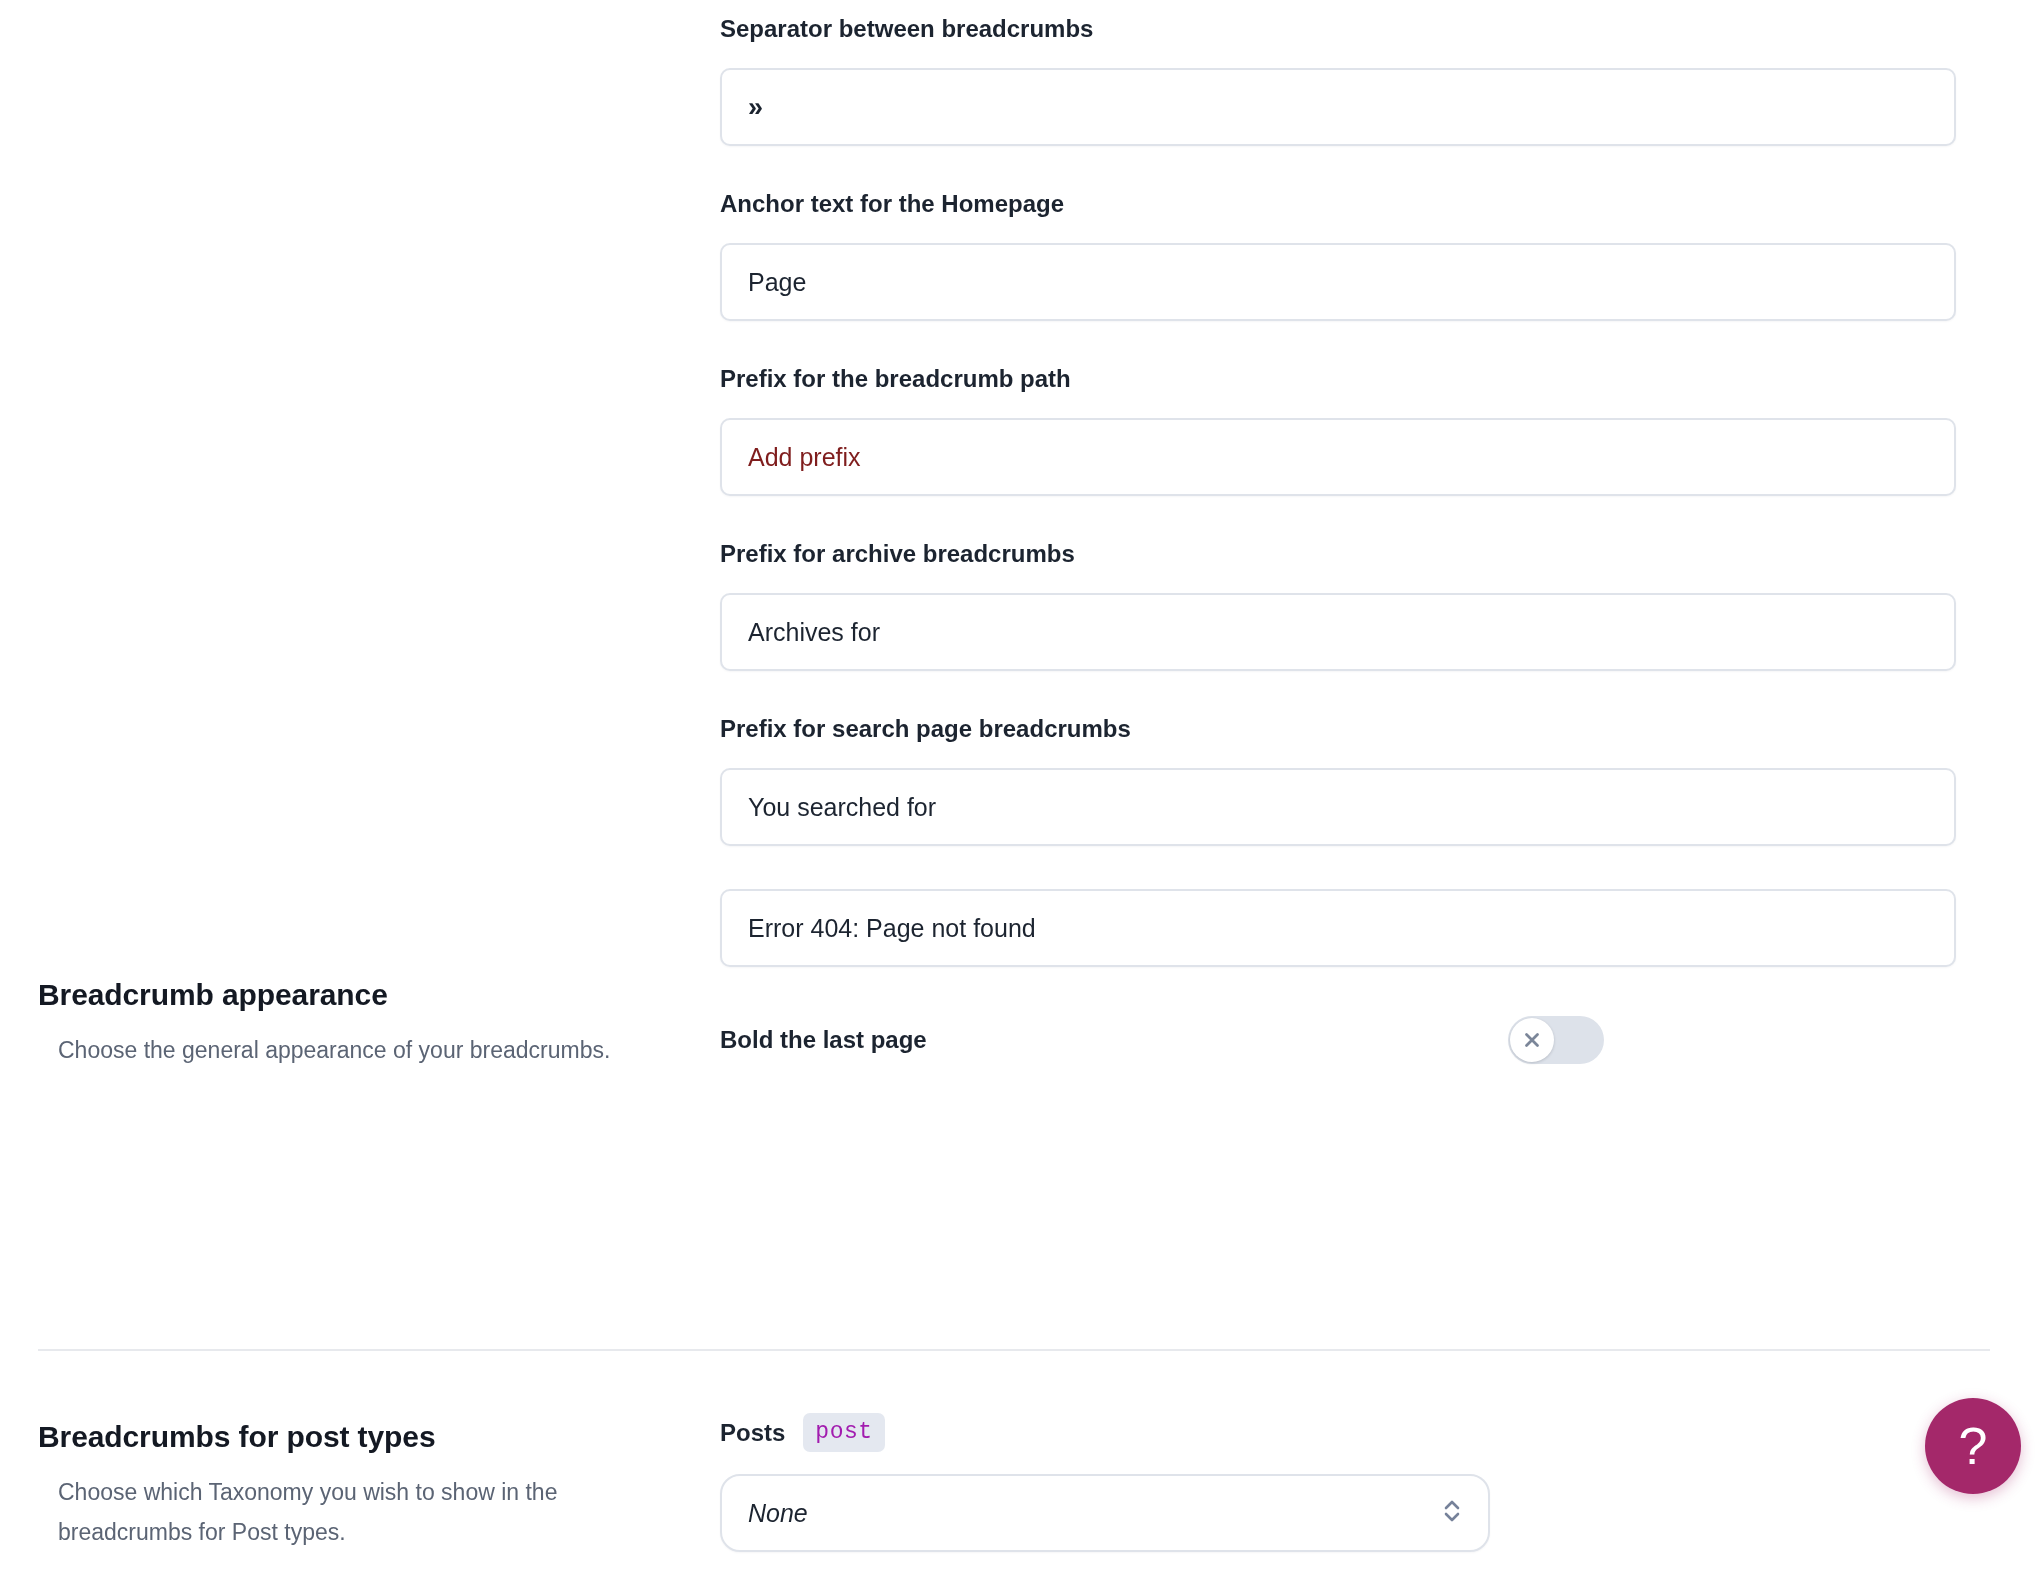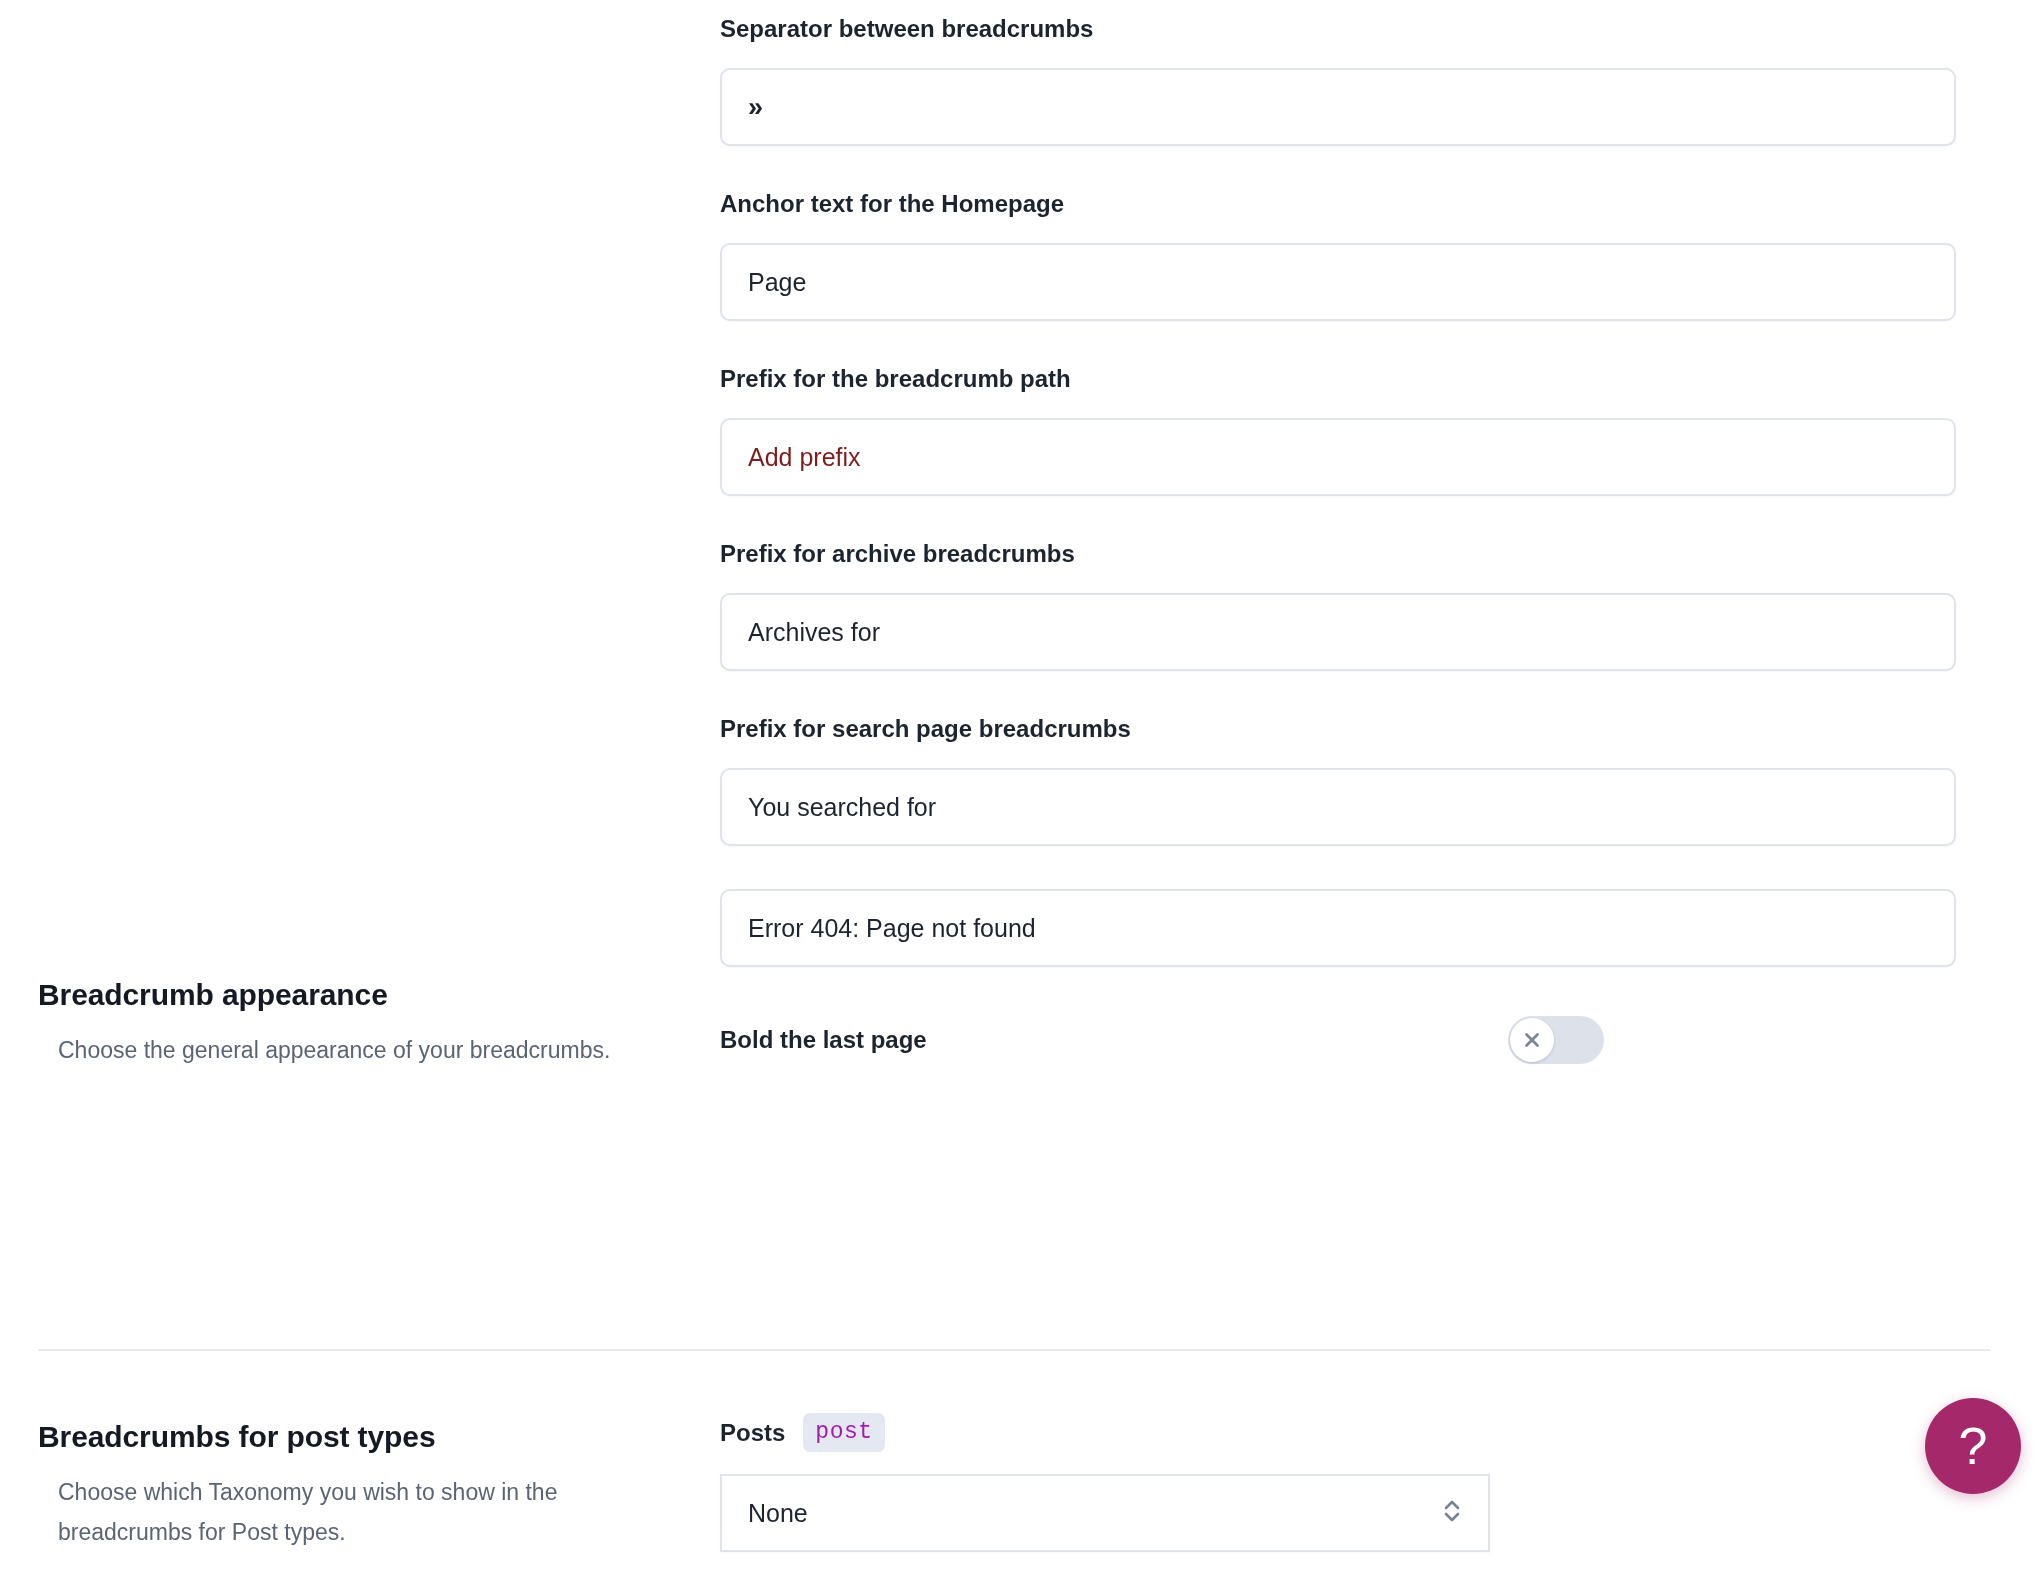--- a/index.html
+++ b/index.html
@@ -179,30 +179,31 @@
   .select-wrap {
     position: relative;
     width: 770px;
     height: 78px;
   }
 
   .select-box {
     width: 770px;
     height: 78px;
     border: 2px solid #dfe3ea;
-    border-radius: 0;
+    border-radius: 20px;
     background: #ffffff;
     padding: 0 60px 0 26px;
     font-size: 25px;
     color: #1c2430;
     line-height: 74px;
     box-shadow: 0 1px 2px rgba(16, 24, 40, 0.04);
     white-space: nowrap;
     overflow: hidden;
     cursor: pointer;
+    font-style: italic;
   }
 
   .select-chevrons {
     position: absolute;
     right: 26px;
     top: 50%;
     transform: translateY(-50%);
     pointer-events: none;
     display: block;
   }

